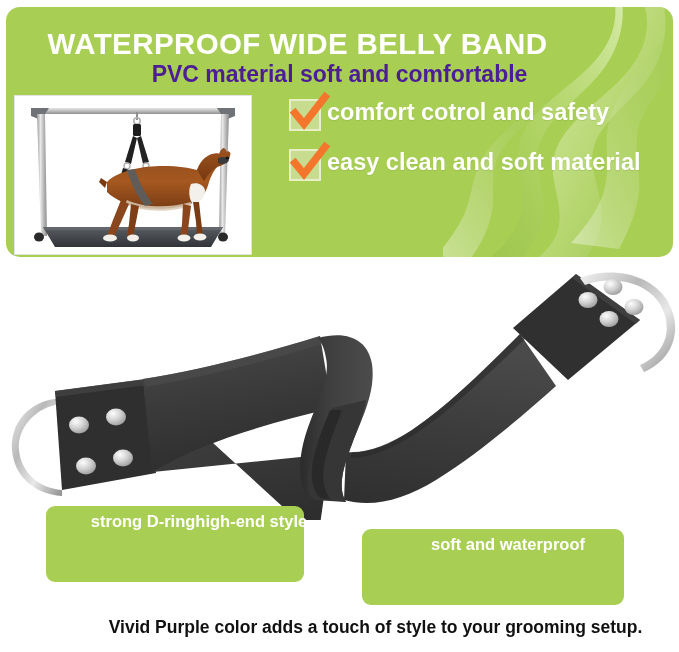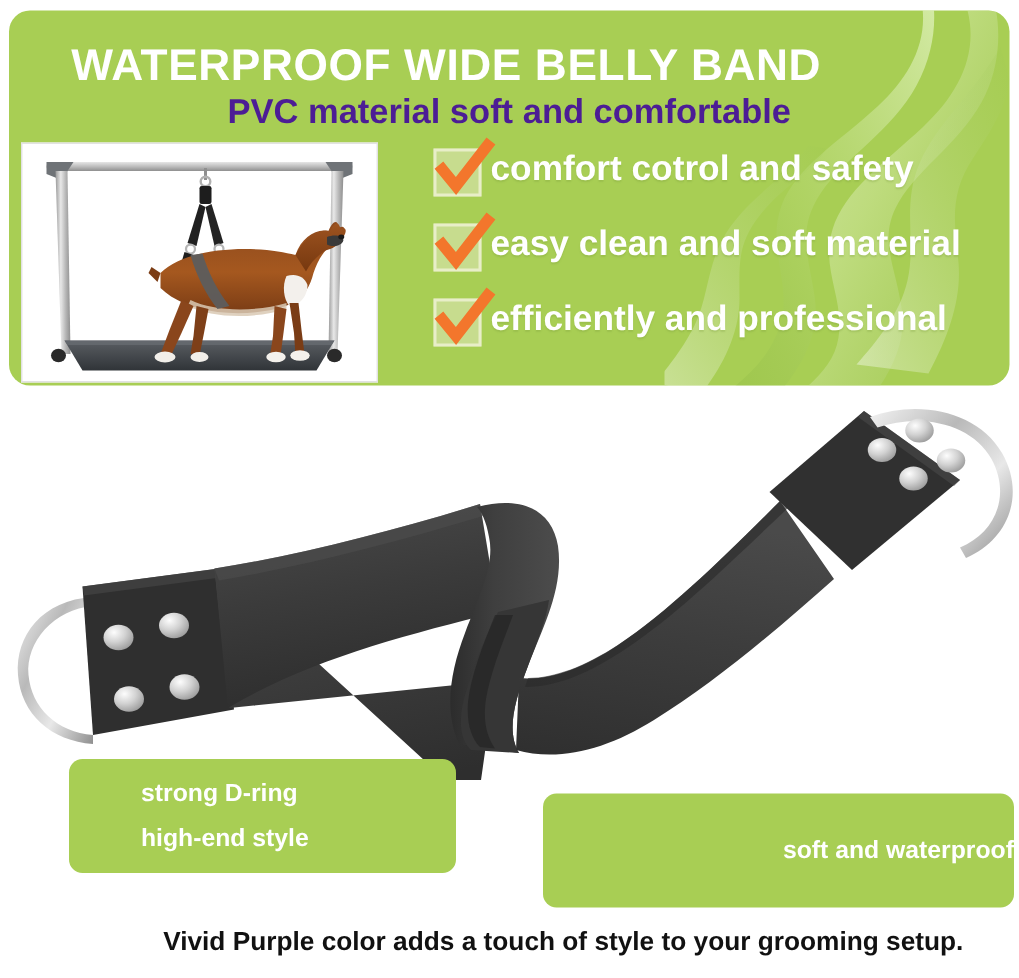--- a/index.html
+++ b/index.html
@@ -125,41 +125,41 @@
   }
   .belt-area svg { display: block; width: 100%; height: 100%; }
 
   
   .callout {
     position: absolute;
     background: #a8ce54;
     border-radius: 9px;
     box-sizing: border-box;
     display: flex;
-    flex-direction: column;
+    flex-direction: row;
     justify-content: center;
     color: #ffffff;
     font-weight: bold;
     font-size: 16.5px;
   }
   .callout .line { white-space: nowrap; }
 
   .callout-left {
     left: 46px;
     top: 506px;
     width: 258px;
     height: 76px;
     padding-left: 48px;
   }
   .callout-left .line { line-height: 30px; }
 
   .callout-right {
     left: 362px;
     top: 529px;
-    width: 314px;
+    width: 262px;
     height: 76px;
     padding-left: 30px;
     text-align: right;
   }
   .callout-right .line { line-height: 30px; }
   .callout-right .line.indent { padding-left: 32px; }
 
   
   .footer-caption {
     position: absolute;
@@ -310,28 +310,20 @@
 
     <div class="feature-row">
       <span class="check-box">
         <svg viewBox="0 0 42 42" xmlns="http://www.w3.org/2000/svg">
           <path d="M7 21 L16 32 L37 5" fill="none" stroke="#f3762c" stroke-width="7.5" stroke-linecap="square" stroke-linejoin="miter"></path>
         </svg>
       </span>
       <span class="feature-text">easy clean and soft material</span>
     </div>
 
-    <div class="feature-row">
-      <span class="check-box">
-        <svg viewBox="0 0 42 42" xmlns="http://www.w3.org/2000/svg">
-          <path d="M7 21 L16 32 L37 5" fill="none" stroke="#f3762c" stroke-width="7.5" stroke-linecap="square" stroke-linejoin="miter"></path>
-        </svg>
-      </span>
-      <span class="feature-text">efficiently and professional</span>
-    </div>
 
   </div>
 </div>
 
 <div class="belt-area">
   <svg viewBox="0 0 679 262" xmlns="http://www.w3.org/2000/svg">
     <defs>
       <linearGradient id="bandTop" x1="0" y1="0" x2="0.25" y2="1">
         <stop offset="0%" stop-color="#4a4a4a"></stop>
         <stop offset="50%" stop-color="#3b3b3b"></stop>

